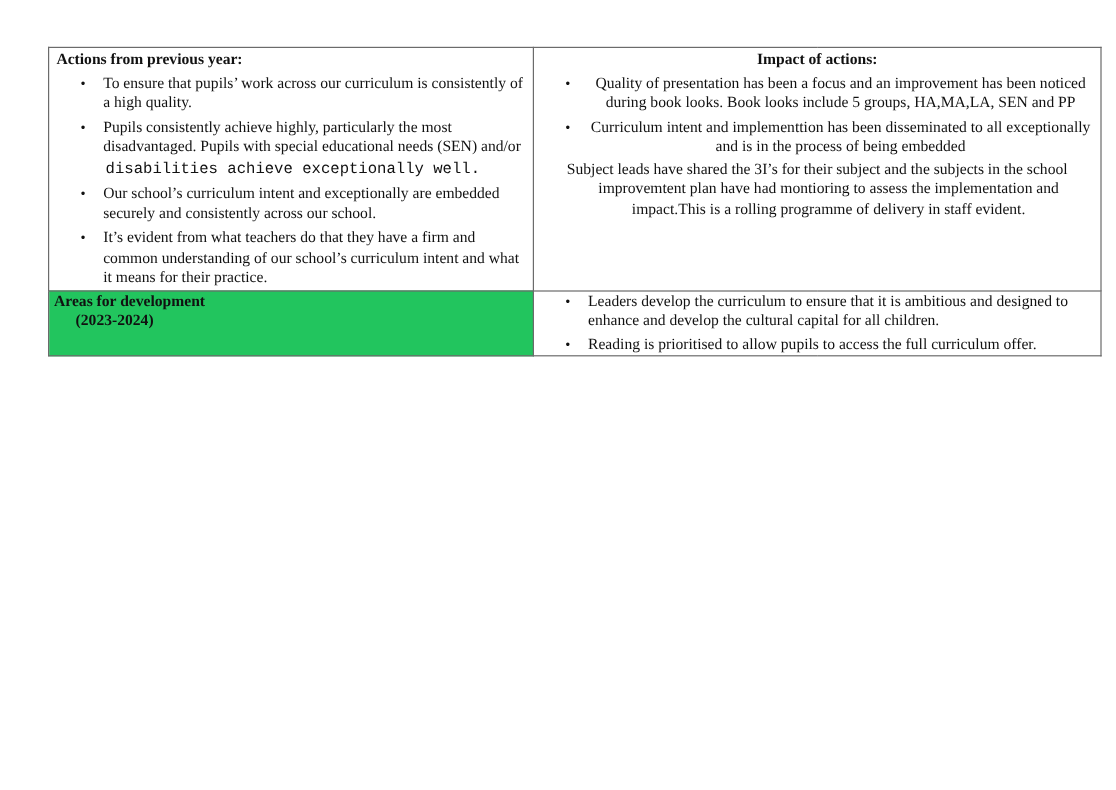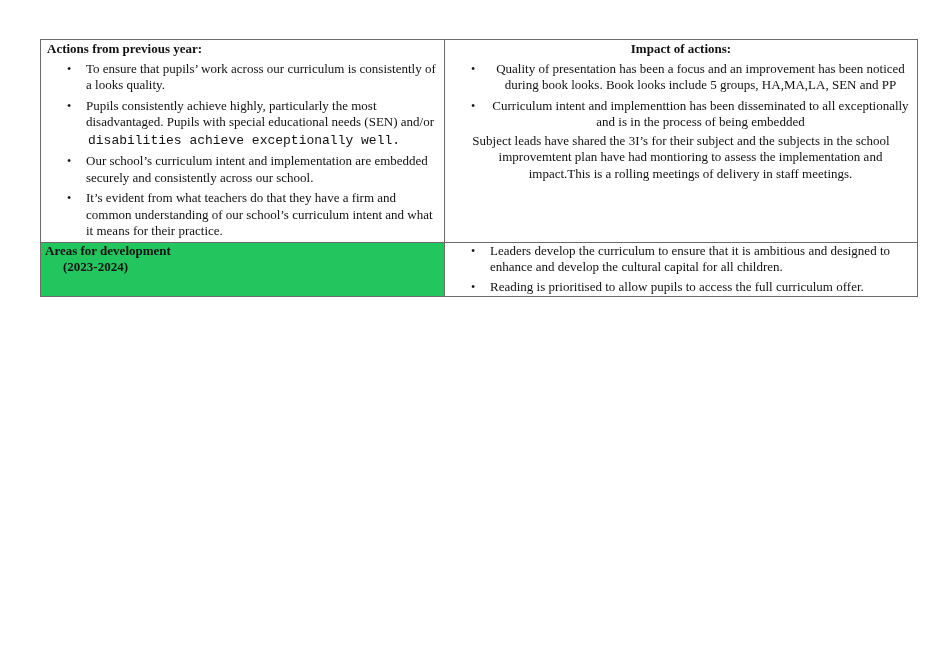--- a/index.html
+++ b/index.html
@@ -51,52 +51,52 @@
 <body>
 
 <table class="page-table">
   <tbody>
       <tr>
     <td class="cell-left">
       <p class="heading">Actions from previous year:</p>
       <ul class="bullets">
         <li>
           <span class="dot">•</span>
-          <span>To ensure that pupils’ work across our curriculum is consistently of a looks quality.</span>
+          <span>To ensure that pupils’ work across our curriculum is consistently of a high quality.</span>
         </li>
         <li style="margin-bottom:2px;">
           <span class="dot">•</span>
           <span>Pupils consistently achieve highly, particularly the most disadvantaged. Pupils with special educational needs (SEN) and/or</span>
         </li>
       </ul>
       <p class="continuation">disabilities achieve exceptionally well.</p>
       <ul class="bullets">
         <li>
           <span class="dot">•</span>
-          <span>Our school’s curriculum intent and implementation are embedded securely and consistently across our school.</span>
+          <span>Our school’s curriculum intent and exceptionally are embedded securely and consistently across our school.</span>
         </li>
         <li style="margin-bottom:0;">
           <span class="dot">•</span>
           <span>It’s evident from what teachers do that they have a firm and common understanding of our school’s curriculum intent and what it means for their practice.</span>
         </li>
       </ul>
     </td>
     <td class="cell-right" colspan="2">
       <p class="heading">Impact of actions:</p>
       <ul class="bullets">
         <li>
           <span class="dot">•</span>
           <span>Quality of presentation has been a focus and an improvement has been noticed during book looks. Book looks include 5 groups, HA,MA,LA, SEN and PP</span>
         </li>
         <li style="margin-bottom:2px;">
           <span class="dot">•</span>
           <span>Curriculum intent and implementtion has been disseminated to all exceptionally and is in the process of being embedded</span>
         </li>
       </ul>
-      <p class="hanging">Subject leads have shared the 3I’s for their subject and the subjects in the school improvemtent plan have had montioring to assess the implementation and impact.This is a rolling meetings of delivery in staff meetings.</p>
+      <p class="hanging">Subject leads have shared the 3I’s for their subject and the subjects in the school improvemtent plan have had montioring to assess the implementation and impact.This is a rolling programme of delivery in staff evident.</p>
     </td>
   </tr>
   <tr>
     <td class="areas-label" style="background: #22c55e;">
       <span>Areas for development</span>
       <span class="line2">(2023-2024)</span>
     </td>
     <td class="areas-body" colspan="2" style="width:auto;">
       <ul class="bullets">
         <li>

